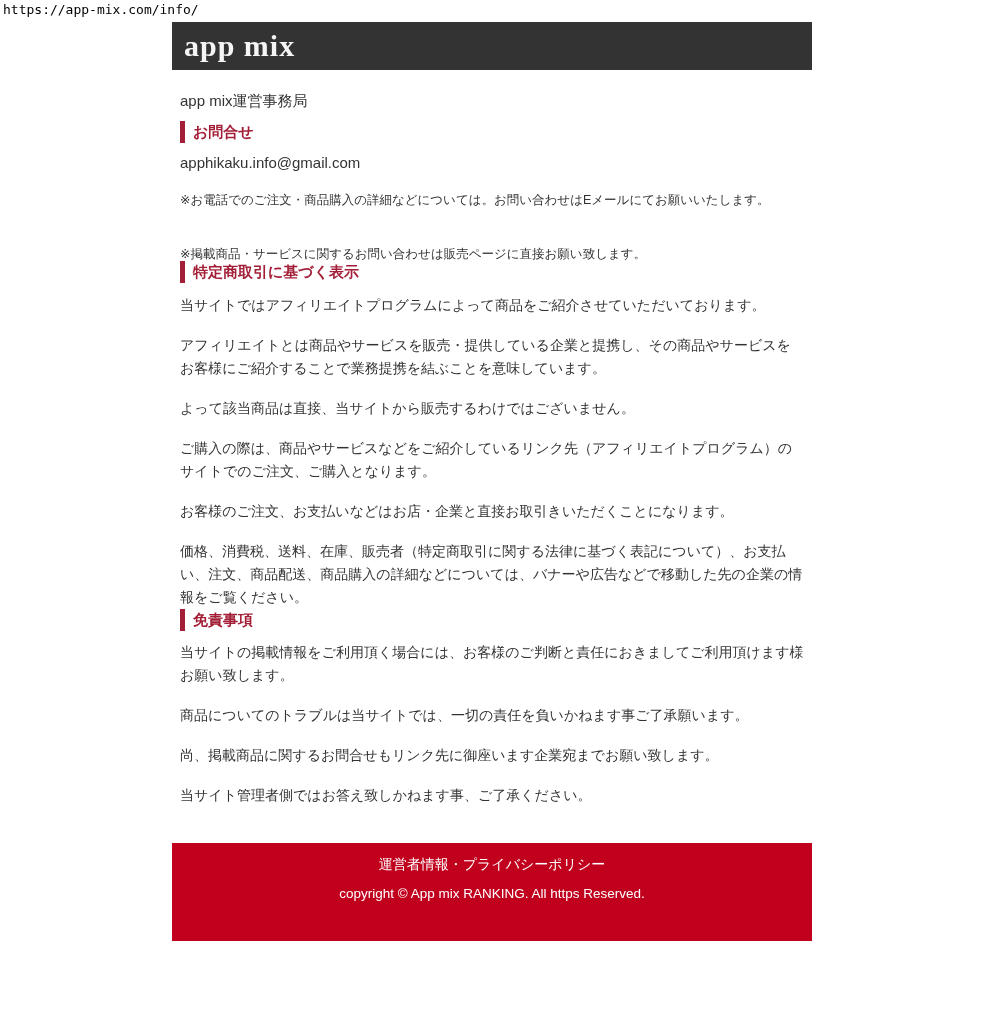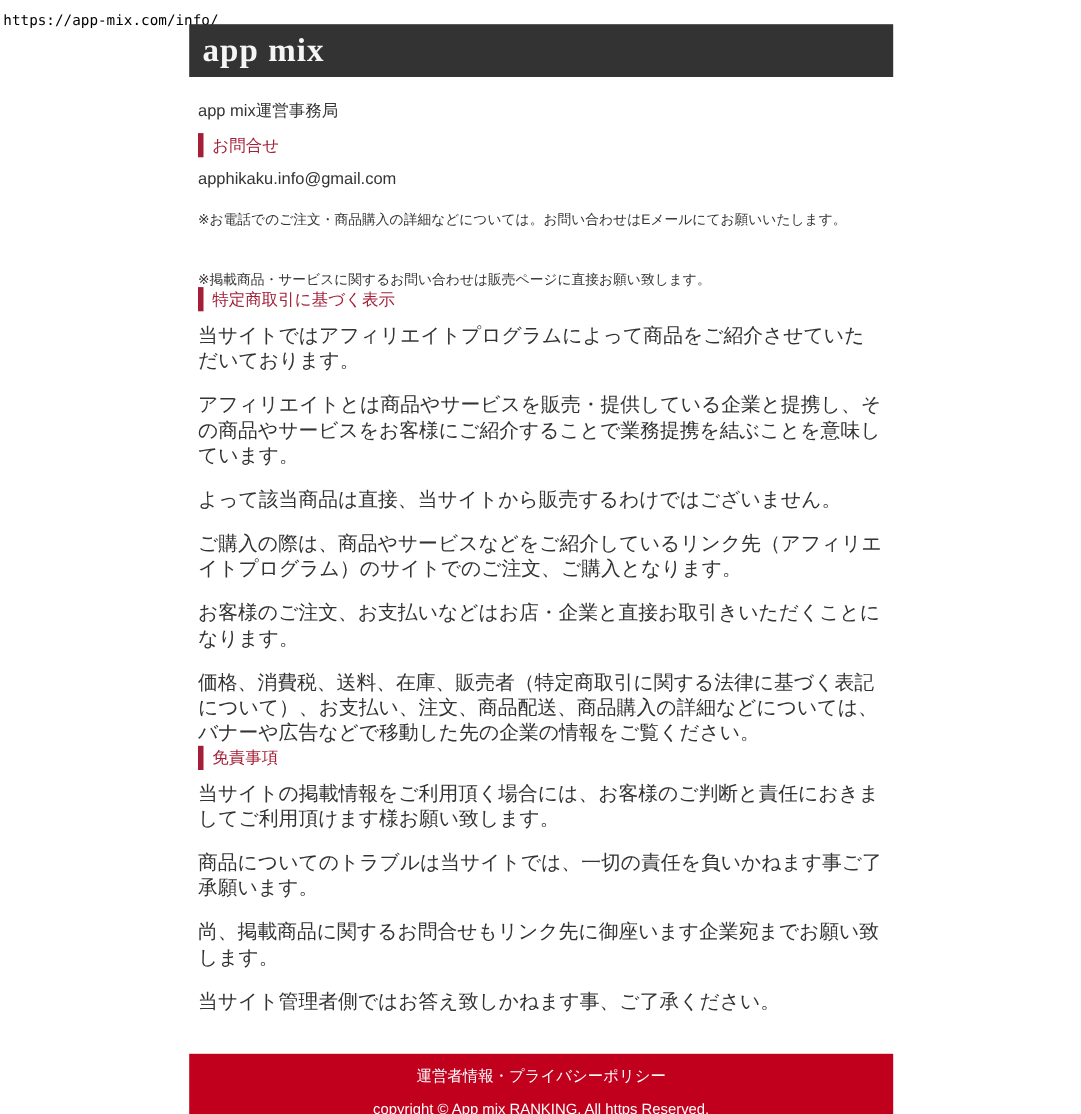--- a/index.html
+++ b/index.html
@@ -8,21 +8,21 @@
     --header-bg:#333333;
     --text:#333333;
   }
   *{box-sizing:border-box;}
   html,body{margin:0;padding:0;}
   body{
     width:983px;height:1013px;position:relative;background:#ffffff;
     font-family:"Liberation Sans","DejaVu Sans",sans-serif;color:var(--text);
   }
   .url-label{
-    position:absolute;top:12px;left:3px;
+    position:absolute;top:2px;left:3px;
     font-family:"DejaVu Sans Mono",monospace;
     font-size:13px;color:#000;white-space:nowrap;
   }
   .page-container{
     position:absolute;left:172px;top:22px;width:640px;
   }
   .site-header{
     height:48px;background:var(--header-bg);
     display:flex;align-items:center;padding-left:12px;
   }
@@ -30,26 +30,26 @@
     font-family:"Liberation Serif","DejaVu Serif",serif;
     font-weight:bold;font-size:30px;color:#f5f5f5;letter-spacing:1px;
     margin:0;
   }
   .content{padding:0 8px;}
   .intro{margin:22px 0 12px;font-size:15px;line-height:17px;}
   h2.section-heading{
     margin:0;display:flex;align-items:center;
     border-left:5px solid var(--accent);
     padding-left:8px;height:22px;
-    color:var(--accent);font-size:15px;font-weight:normal;
+    color:var(--accent);font-size:15px;font-weight:bold;
   }
   .mt-sec1{margin-top:24px;}
   .mt-sec2{margin-top:42px;}
   .mt-sec3{margin-top:34px;}
-  p{margin:17px 0 0;font-size:18px;line-height:23px;}
+  p{margin:17px 0 0;font-size:14px;line-height:23px;}
   p.email{margin-top:11px;font-size:15px;line-height:17px;}
   p.note{font-size:12.5px;line-height:14px;}
   p.note-1{margin-top:22px;}
   p.note-2{margin-top:40px;}
   p.first-after-heading{margin-top:11px;}
   p.first-after-heading-tight{margin-top:10px;}
   .site-footer{
     margin-top:36px;height:98px;background:var(--footer-bg);
     text-align:center;color:#fff;padding-top:12px;
   }

